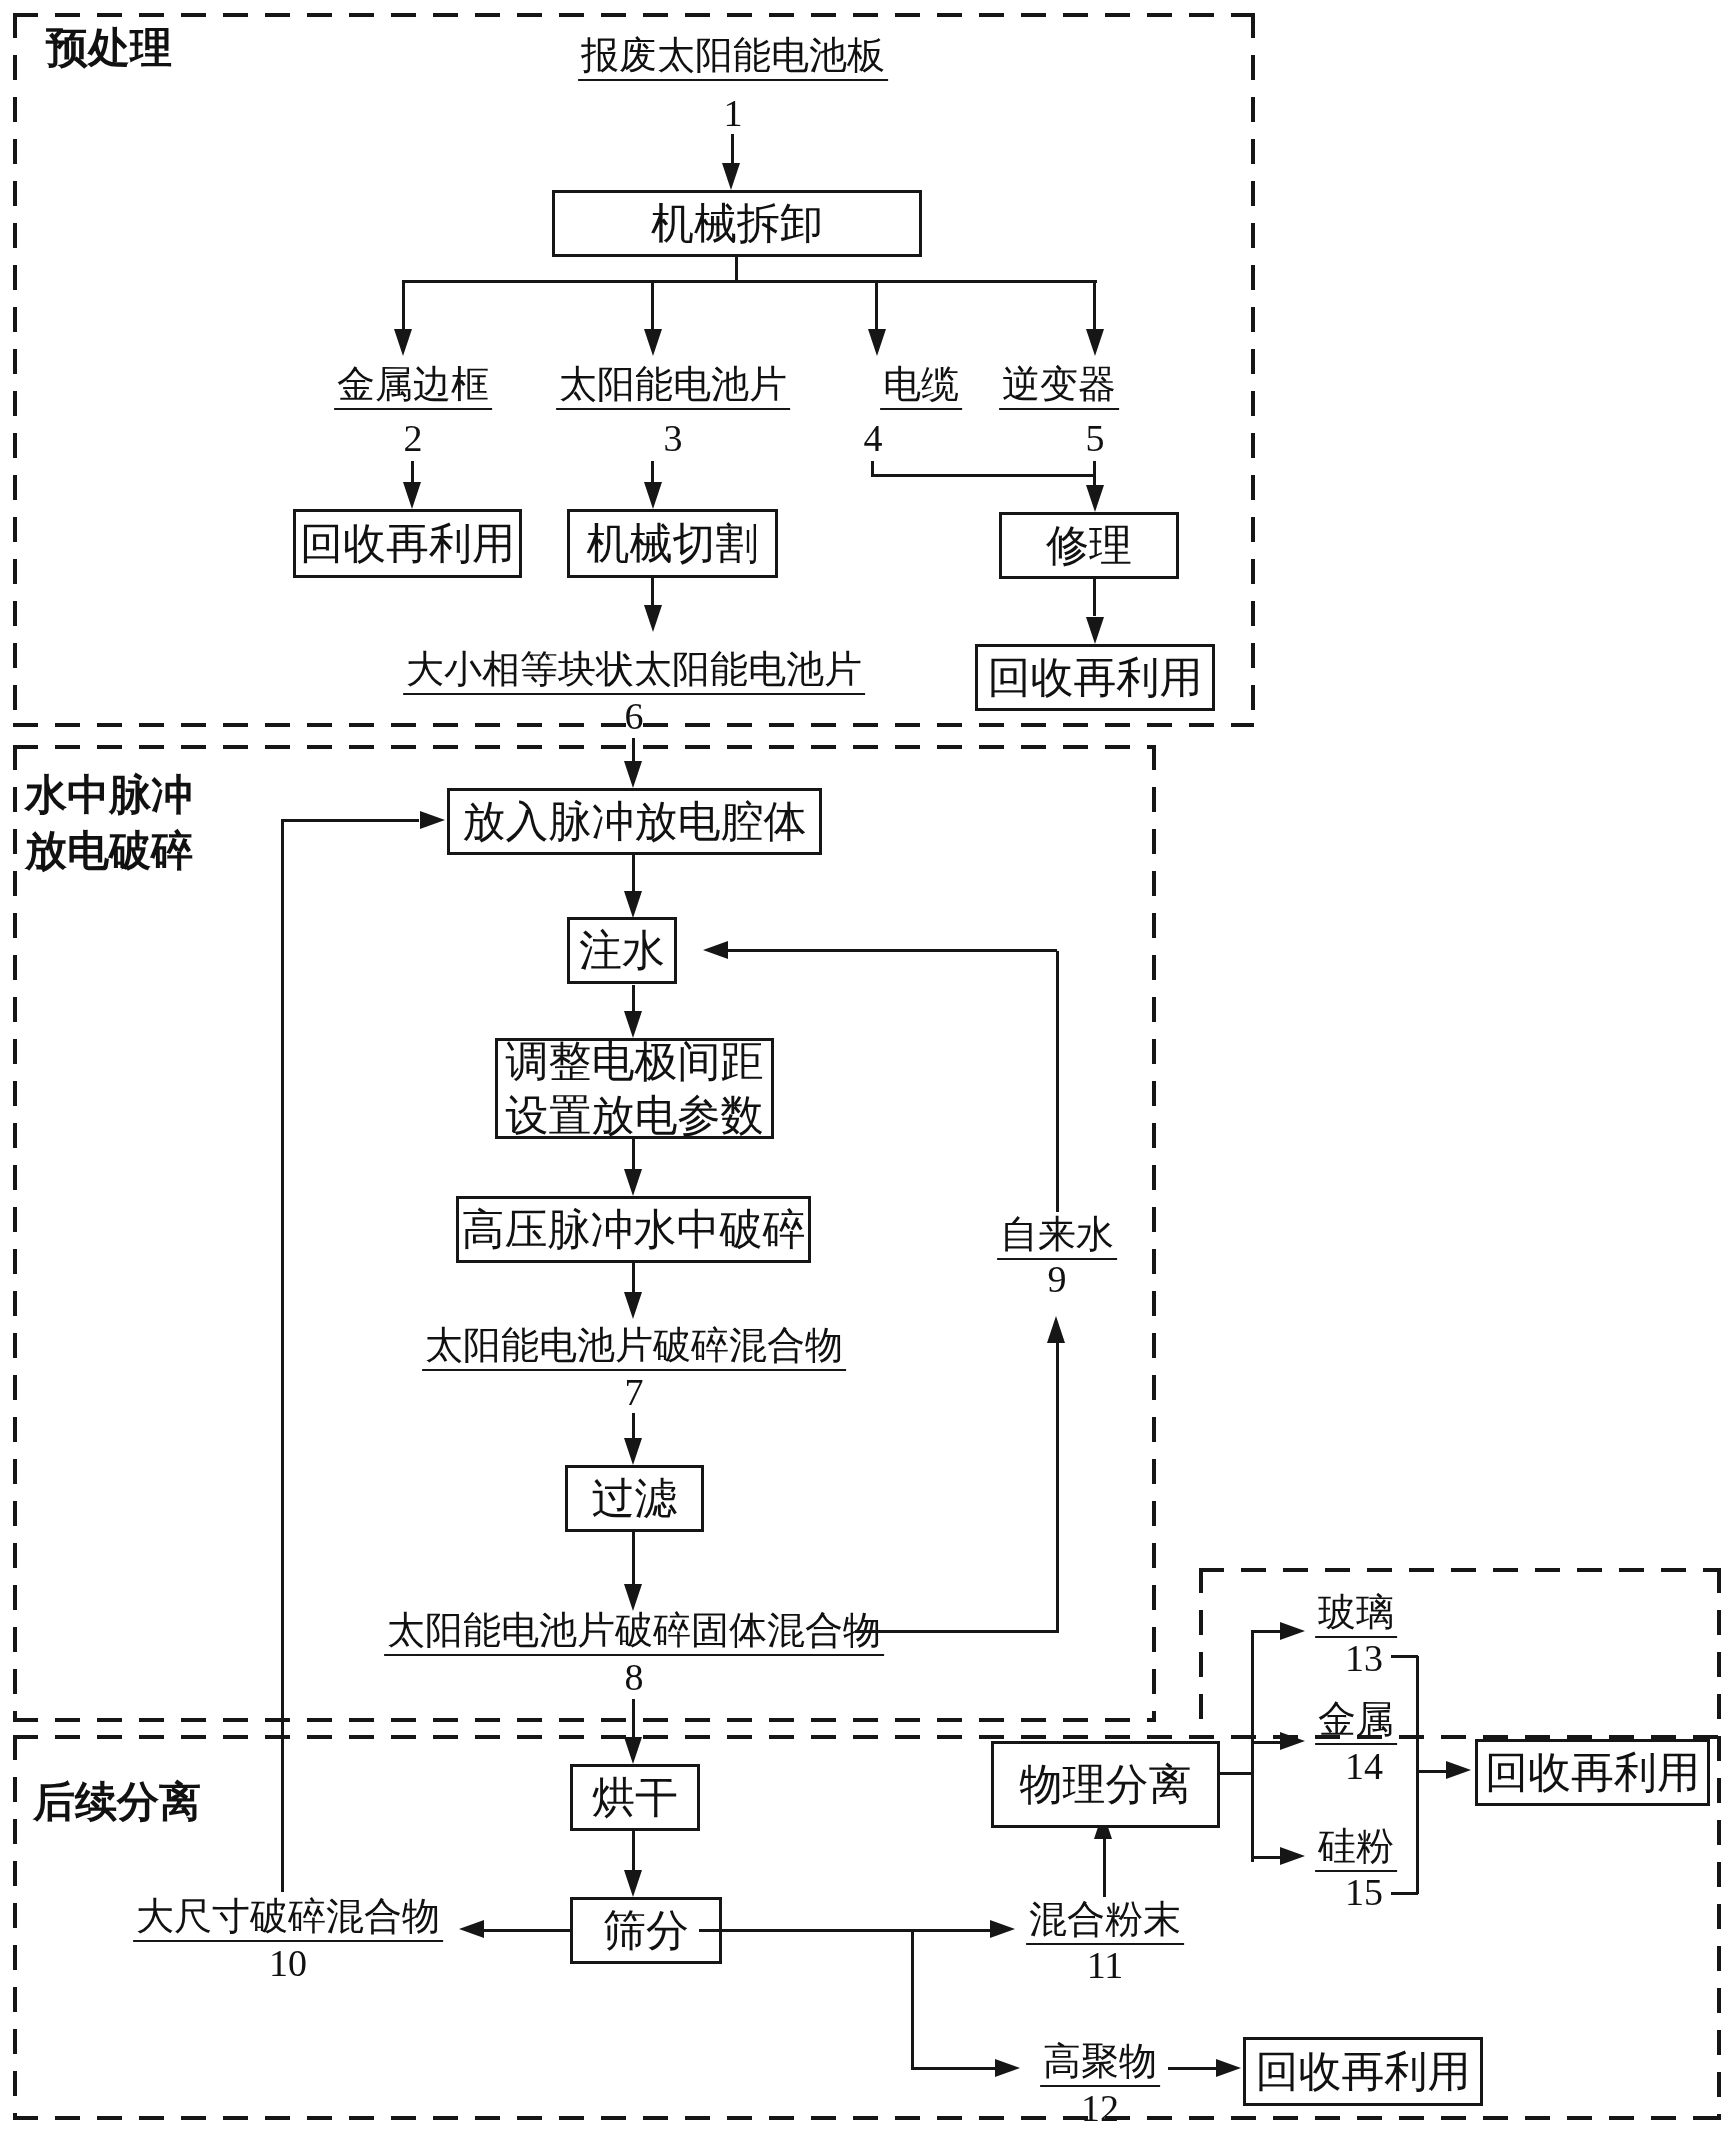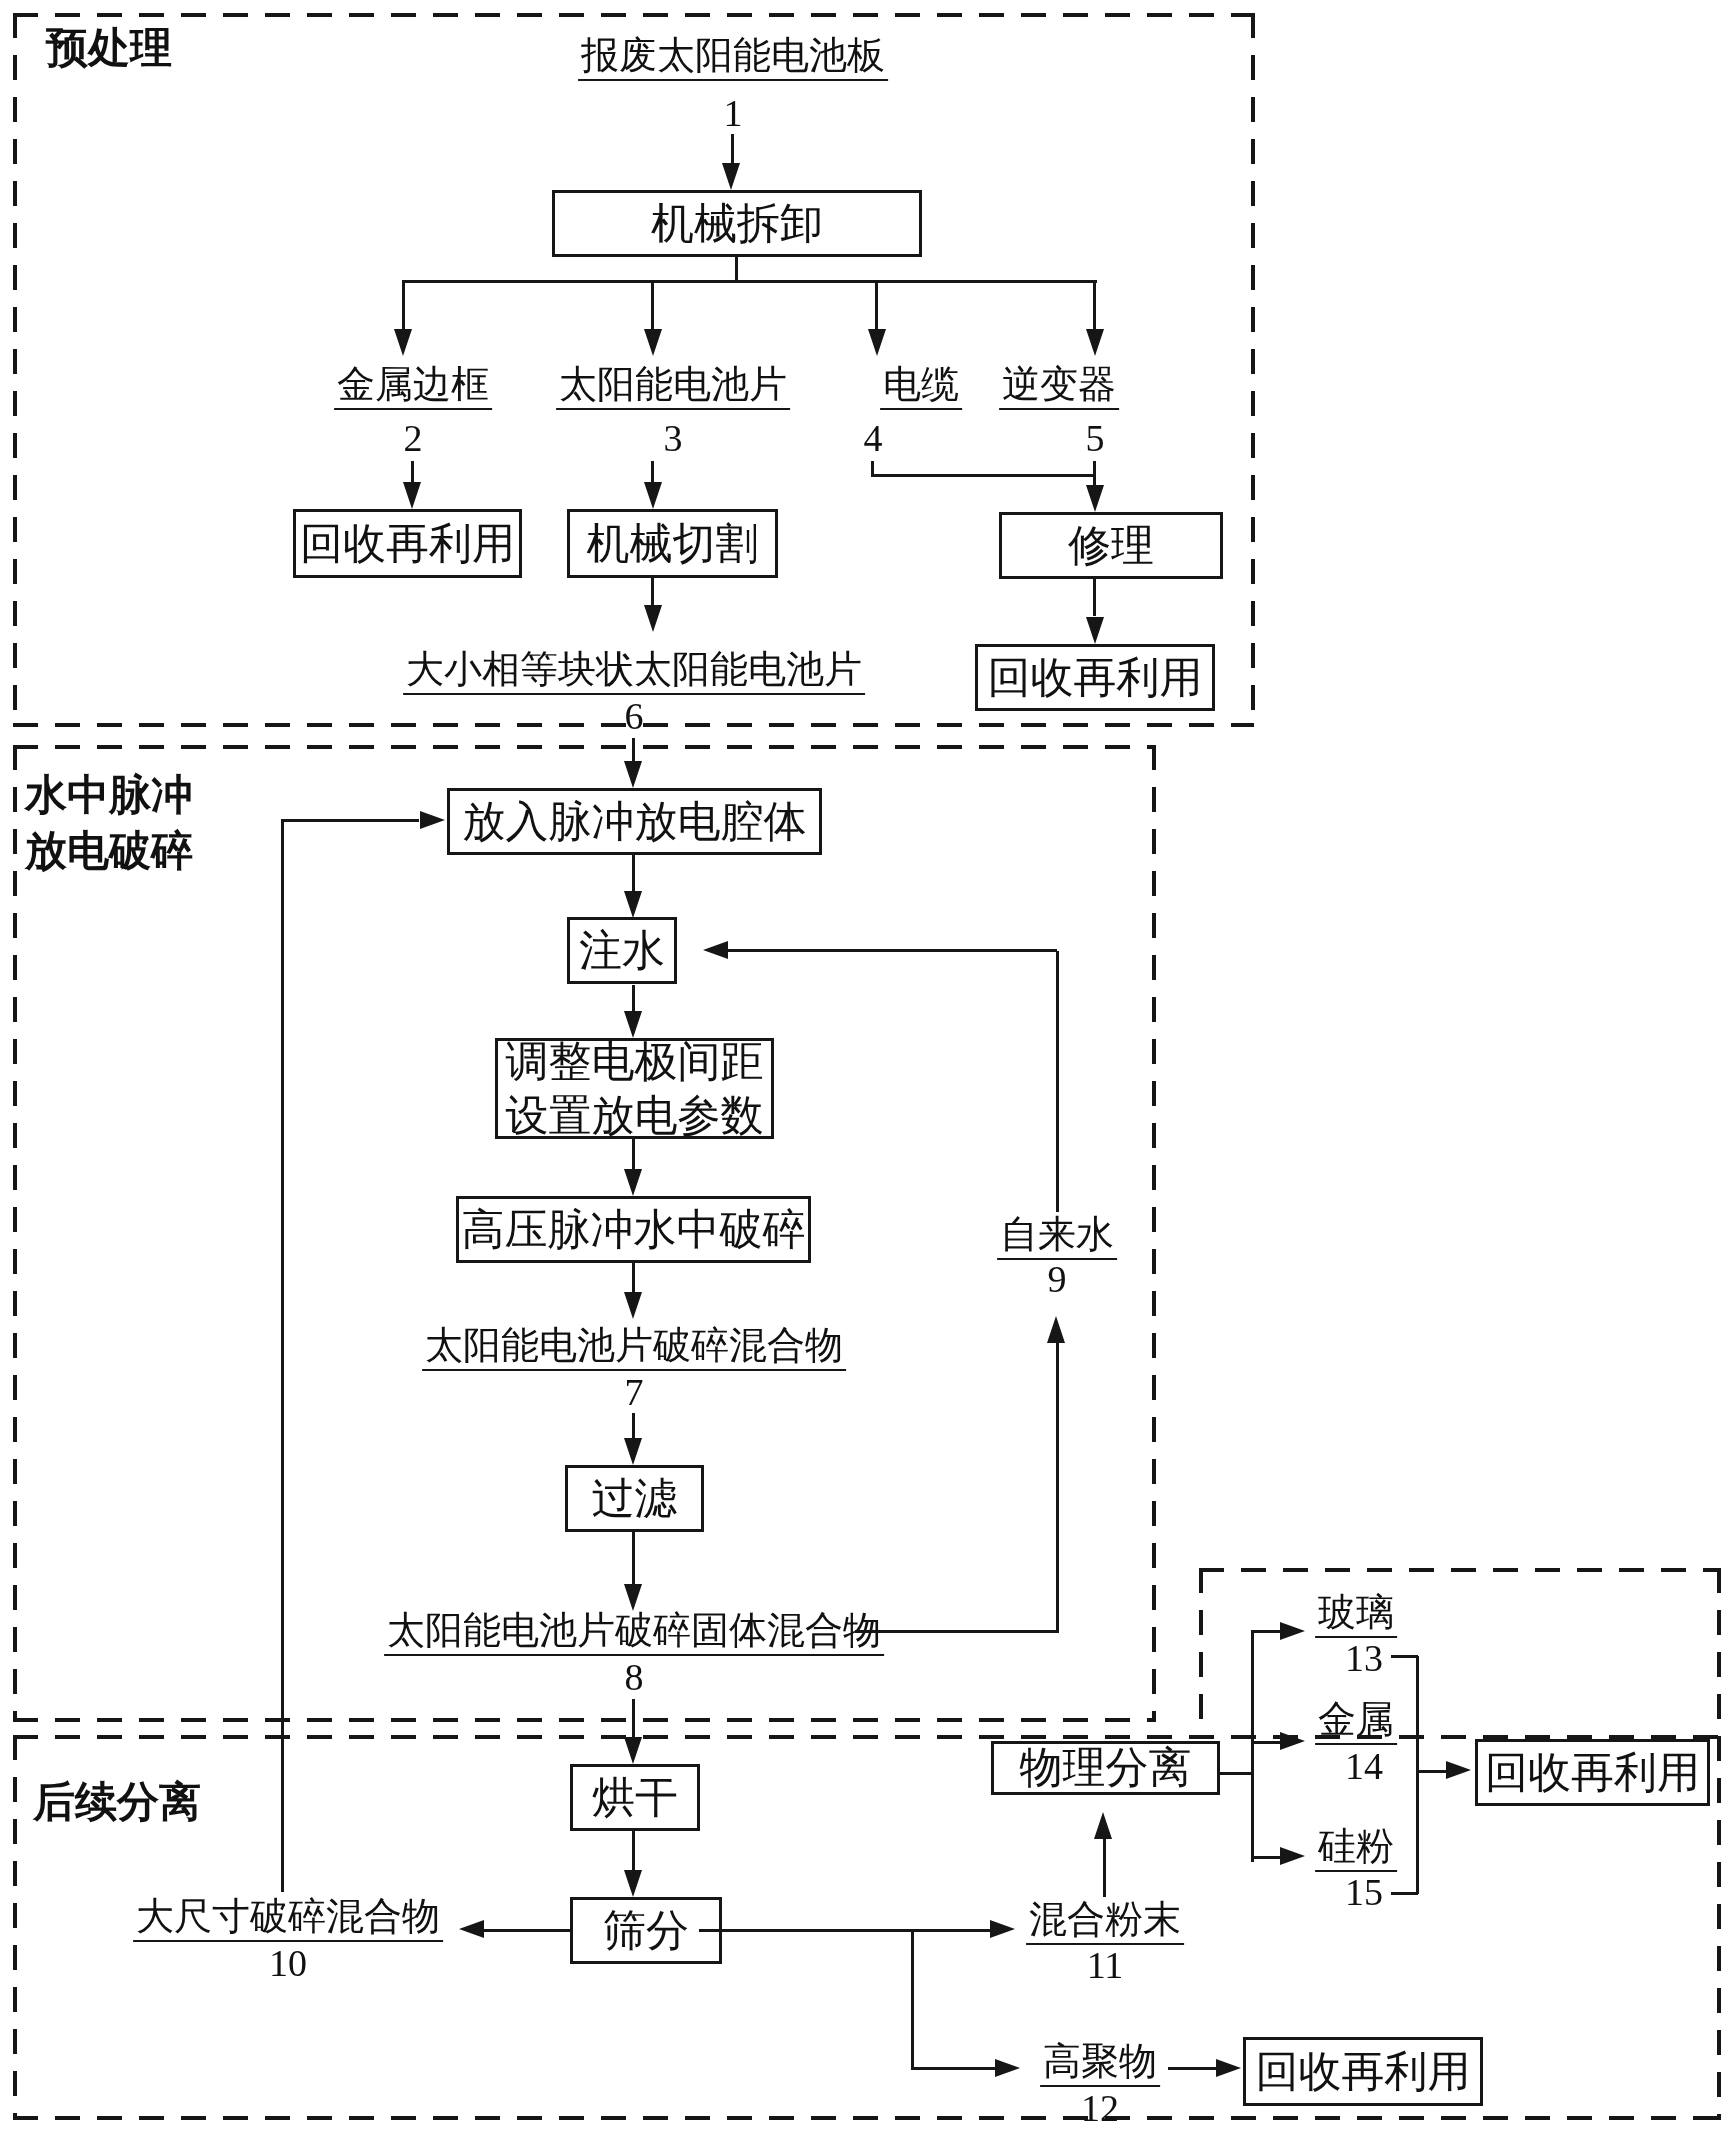--- a/index.html
+++ b/index.html
@@ -100,21 +100,21 @@
   <div class="hl" style="left:871px;top:474px;width:224px;"></div>
   <div class="vl" style="left:1093px;top:461px;height:24px;"></div>
   <div class="ad" style="left:1086px;top:485px;"></div>
 
   <div class="box" style="left:293px;top:509px;width:229px;height:69px;">
       <span>回收再利用</span>
     </div>
   <div class="box" style="left:567px;top:509px;width:211px;height:69px;">
       <span>机械切割</span>
     </div>
-  <div class="box" style="left:999px;top:512px;width:224px;height:67px;">
+  <div class="box" style="left:999px;top:512px;width:180px;height:67px;">
       <span>修理</span>
     </div>
 
   <div class="vl" style="left:1093px;top:579px;height:37px;"></div>
   <div class="ad" style="left:1086px;top:617px;"></div>
   <div class="box" style="left:975px;top:644px;width:240px;height:67px;">
       <span>回收再利用</span>
     </div>
 
   <div class="vl" style="left:651px;top:578px;height:27px;"></div>
@@ -197,21 +197,21 @@
   <div class="ar" style="left:990px;top:1920px;"></div>
   <div class="vl" style="left:911px;top:1929px;height:141px;"></div>
   <div class="hl" style="left:911px;top:2067px;width:85px;"></div>
   <div class="ar" style="left:995px;top:2059px;"></div>
 
   <div class="lbl" style="left:1105px;top:1900px;">混合粉末</div>
   <div class="num" style="left:1105px;top:1946px;">11</div>
   <div class="vl" style="left:1103px;top:1839px;height:58px;"></div>
   <div class="au" style="left:1094px;top:1812px;"></div>
 
-  <div class="box" style="left:991px;top:1741px;width:229px;height:54px;">
+  <div class="box" style="left:991px;top:1741px;width:229px;height:87px;">
       <span>物理分离</span>
     </div>
 
   <div class="lbl" style="left:1100px;top:2042px;">高聚物</div>
   <div class="num" style="left:1100px;top:2089px;">12</div>
   <div class="hl" style="left:1168px;top:2067px;width:48px;"></div>
   <div class="ar" style="left:1216px;top:2059px;"></div>
   <div class="box" style="left:1243px;top:2037px;width:240px;height:69px;">
       <span>回收再利用</span>
     </div>

